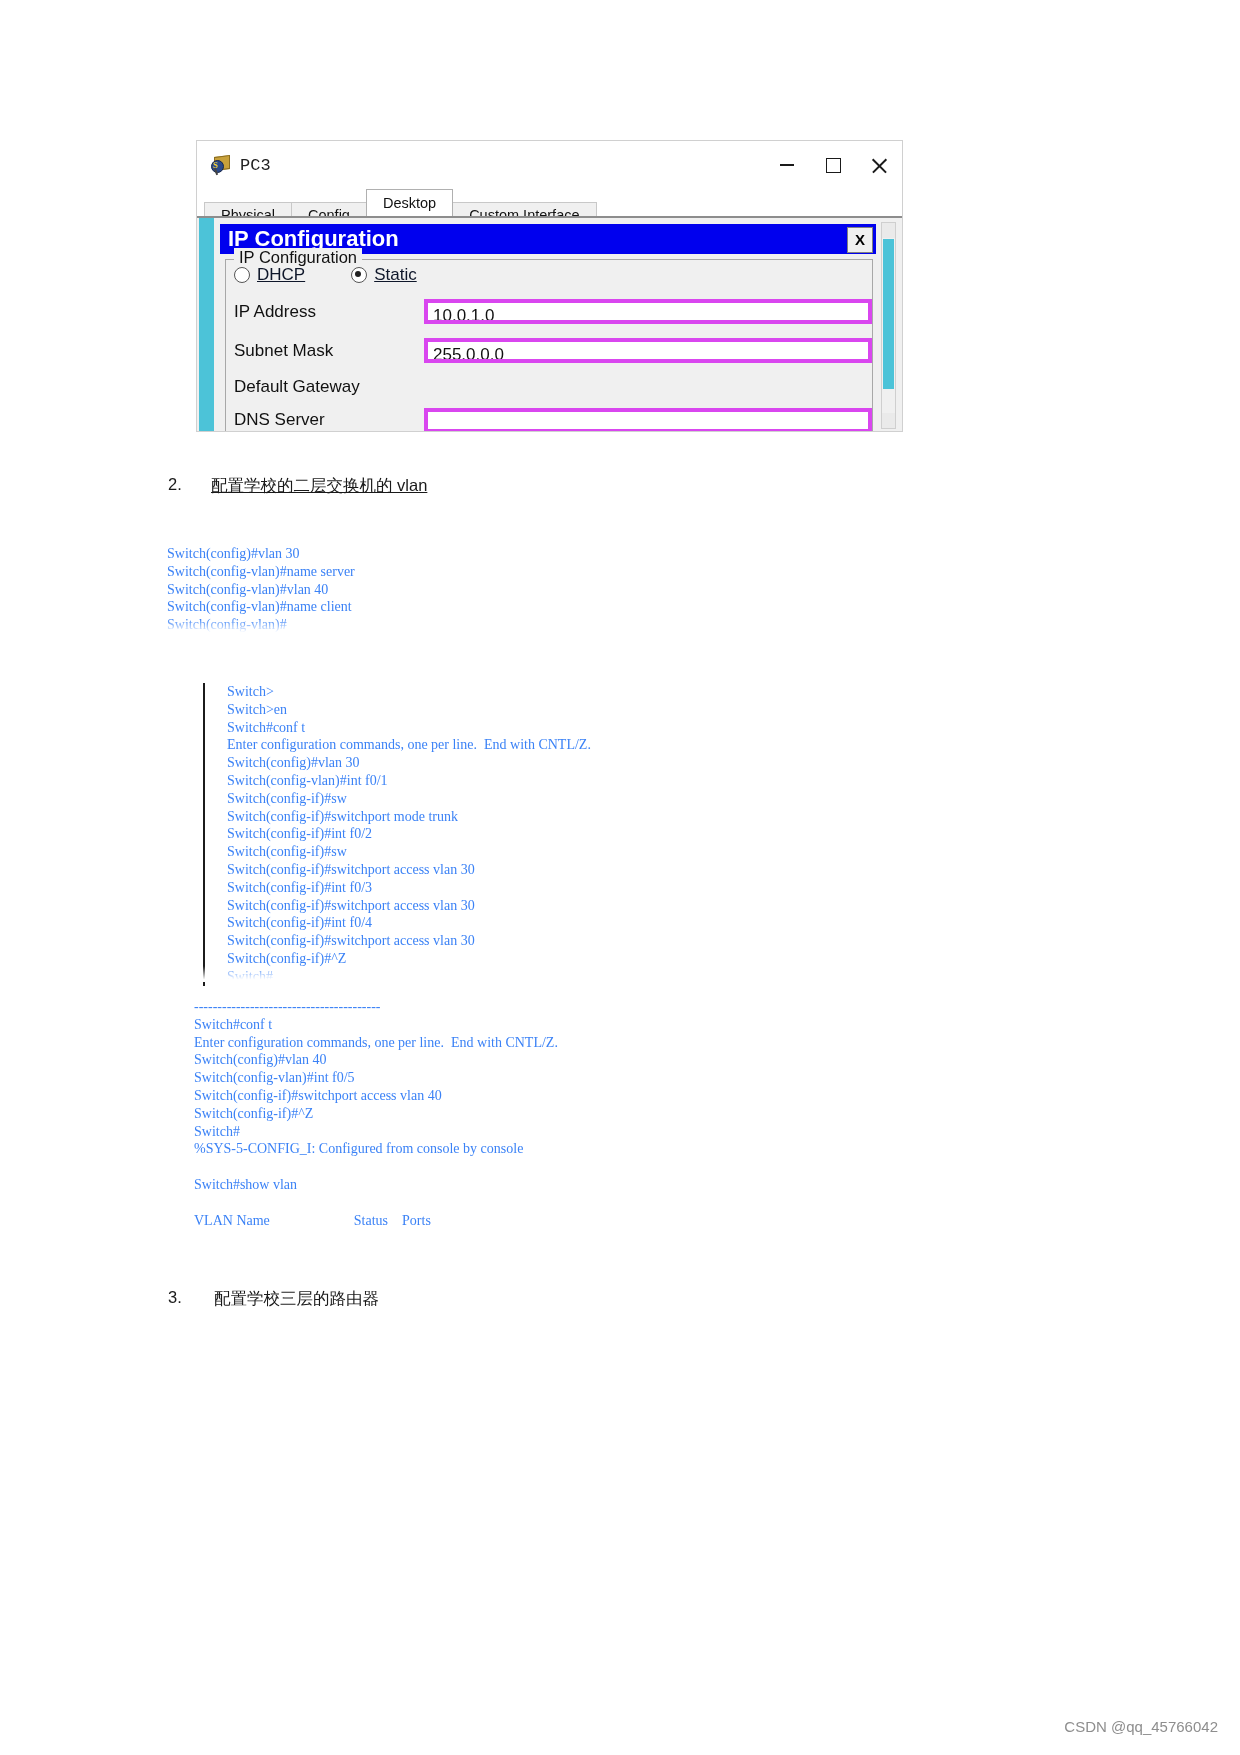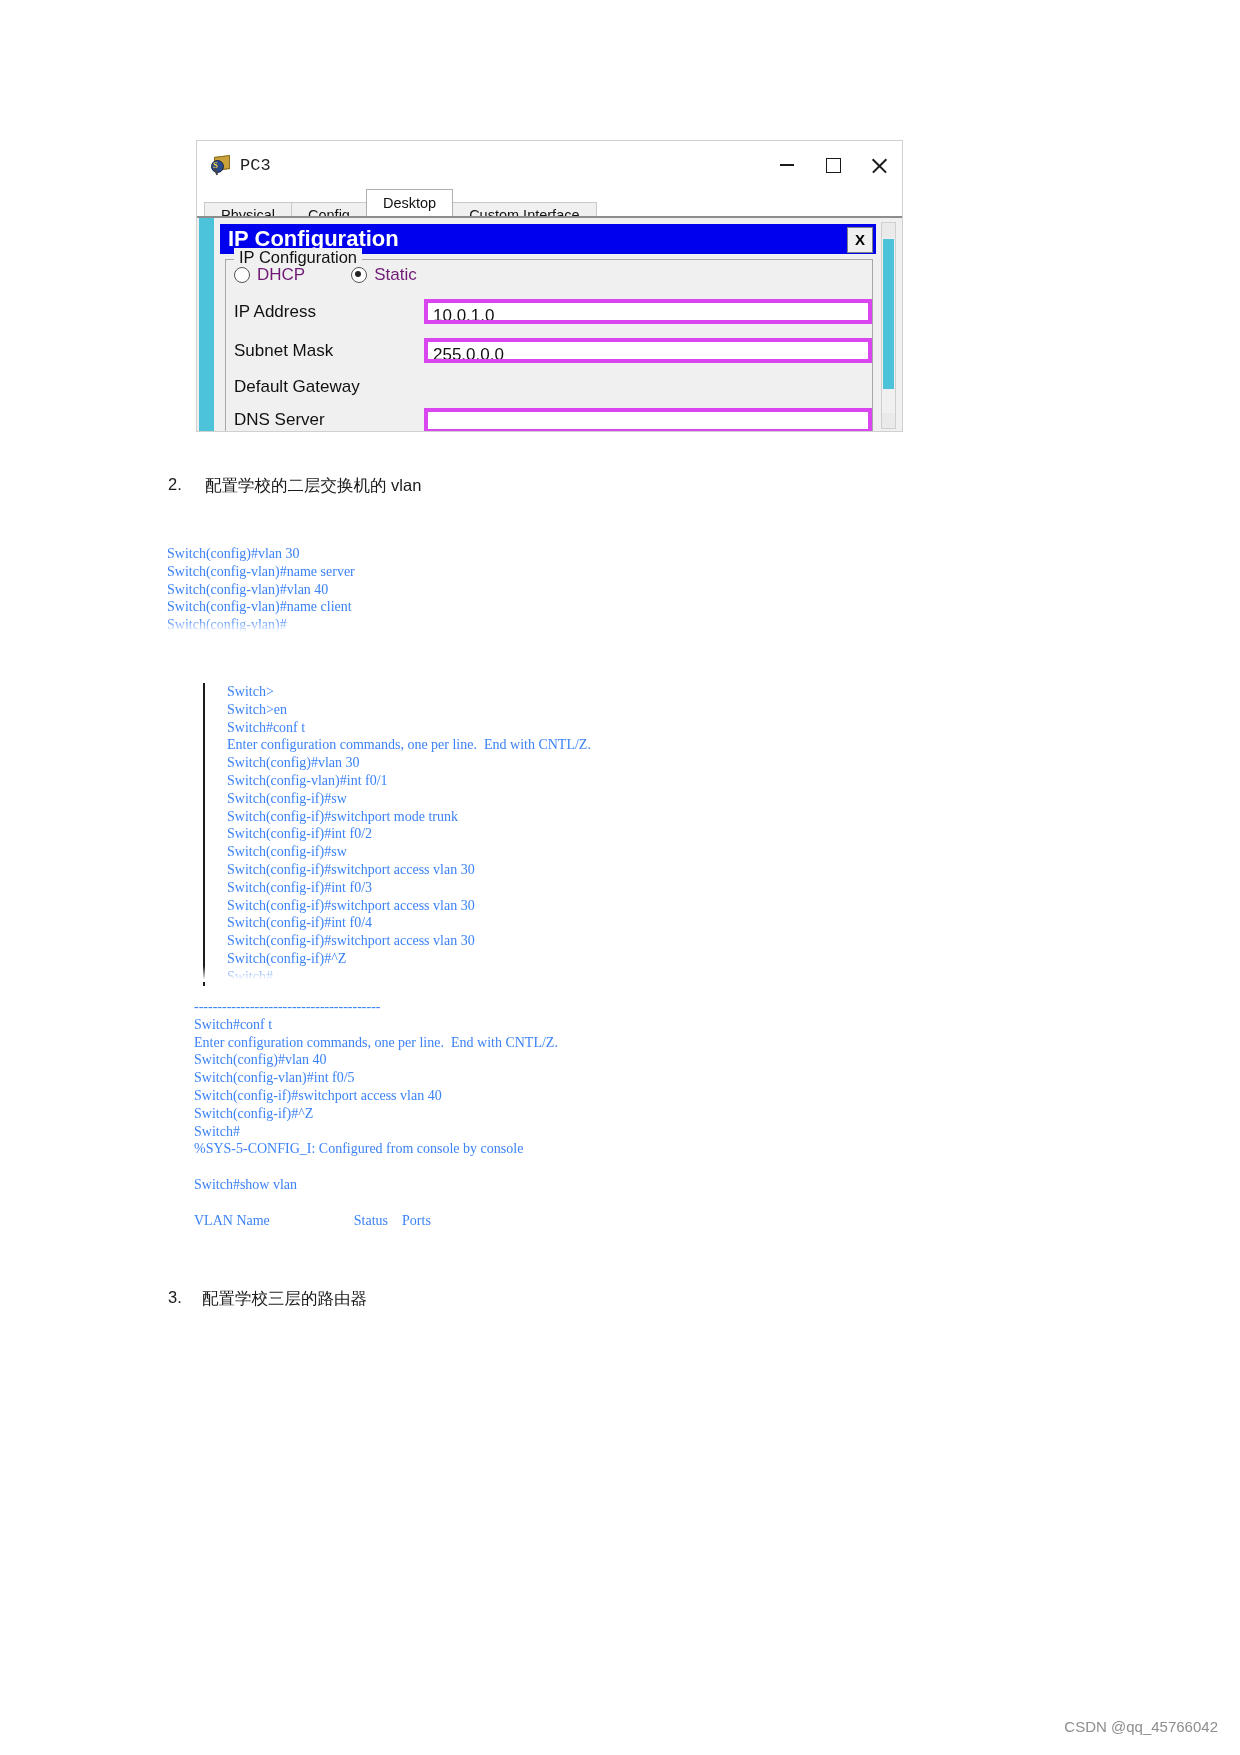--- a/index.html
+++ b/index.html
@@ -152,21 +152,21 @@
   }
   .group-topline-left{
     position:absolute;top:0;left:0;width:8px;height:1px;background:#a8a8a8;
   }
   .group-topline-right{
     position:absolute;top:0;left:120px;right:0;height:1px;background:#a8a8a8;
   }
   .radio-row{
     display:flex;align-items:center;
     padding:6px 0 3px 8px;
-    font-size:17px;color:#701a75;
+    font-size:17px;color:#0f172a;text-decoration:underline;
   }
   .radio{
     width:14px;height:14px;border-radius:50%;
     border:1.6px solid #555;
     margin-right:7px;
     background:#fff;
     position:relative;flex:none;
   }
   .radio.checked:after{
     content:"";position:absolute;left:2.6px;top:2.6px;
@@ -321,21 +321,21 @@
 
     <div class="pt-scroll">
       <div class="pt-scroll-up"></div>
       <div class="pt-scroll-thumb"></div>
       <div class="pt-scroll-dn"></div>
     </div>
   </div>
 </div>
 
 <div class="doc-item doc-num" style="left:168px; top:475px;">2.</div>
-<div class="doc-item" style="left:205px; top:475px;">配置学校的二层交换机的 vlan</div>
+<div class="doc-item" style="left:211px; top:475px;text-decoration:underline;">配置学校的二层交换机的 vlan</div>
 
 <div class="term" style="left:167px; top:545px;">Switch(config)#vlan 30
 Switch(config-vlan)#name server
 Switch(config-vlan)#vlan 40
 Switch(config-vlan)#name client
 Switch(config-vlan)#</div>
 <div class="fade-bottom" style="left:160px; top:619px; width:520px; height:16px;"></div>
 
 <div class="term bordered" style="left:203px; top:683px;">Switch&gt;
 Switch&gt;en
@@ -364,15 +364,15 @@
 Switch(config-if)#switchport access vlan 40
 Switch(config-if)#^Z
 Switch#
 %SYS-5-CONFIG_I: Configured from console by console
 
 Switch#show vlan
 
 VLAN Name                        Status    Ports</div>
 
 <div class="doc-item doc-num" style="left:168px; top:1288px;">3.</div>
-<div class="doc-item" style="left:202px; top:1288px;">配置学校三层的路由器</div>
+<div class="doc-item" style="left:214px; top:1288px;">配置学校三层的路由器</div>
 
 <div class="watermark">CSDN @qq_45766042</div>
 
 </body></html>

